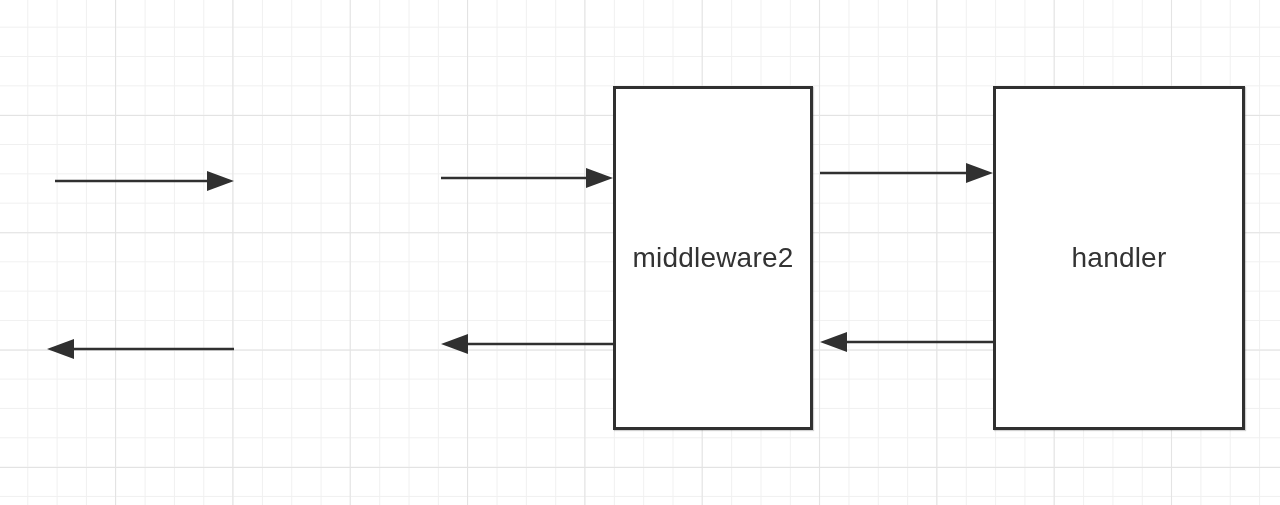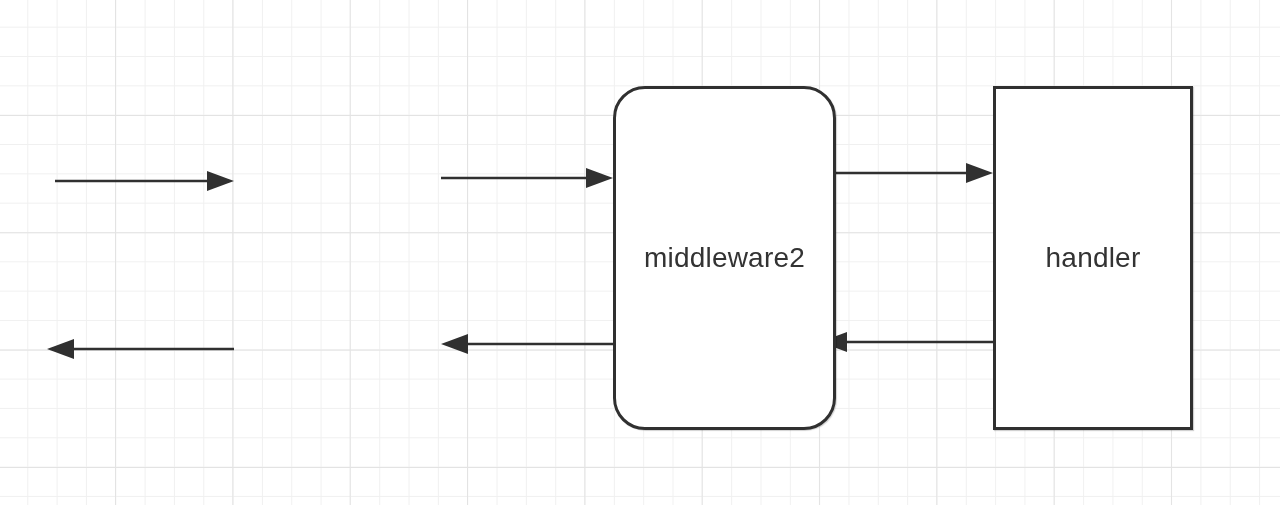--- a/index.html
+++ b/index.html
@@ -36,22 +36,22 @@
     align-items: center;
     justify-content: center;
   }
   .node .node-label {
     font-size: 28px;
     color: #333333;
     letter-spacing: 0.2px;
     white-space: nowrap;
   }
   .node-middleware1 { left: 234px; width: 207px; }
-  .node-middleware2 { left: 613px; width: 223px; border-radius: 32px; }
-  .node-handler     { left: 993px; width: 200px; }
+  .node-middleware2 { left: 613px; width: 200px; }
+  .node-handler     { left: 993px; width: 252px; }
   .connector-layer {
     position: absolute;
     left: 0; top: 0;
     width: 1280px;
     height: 505px;
     pointer-events: none;
   }
 </style>
 </head>
 <body>

